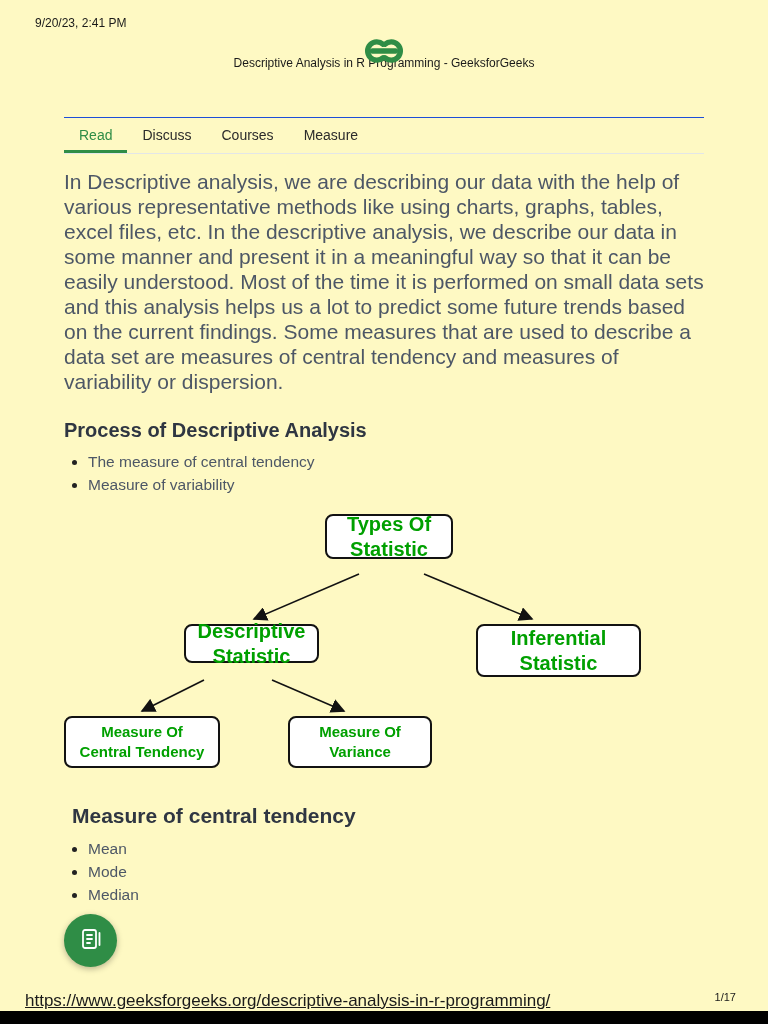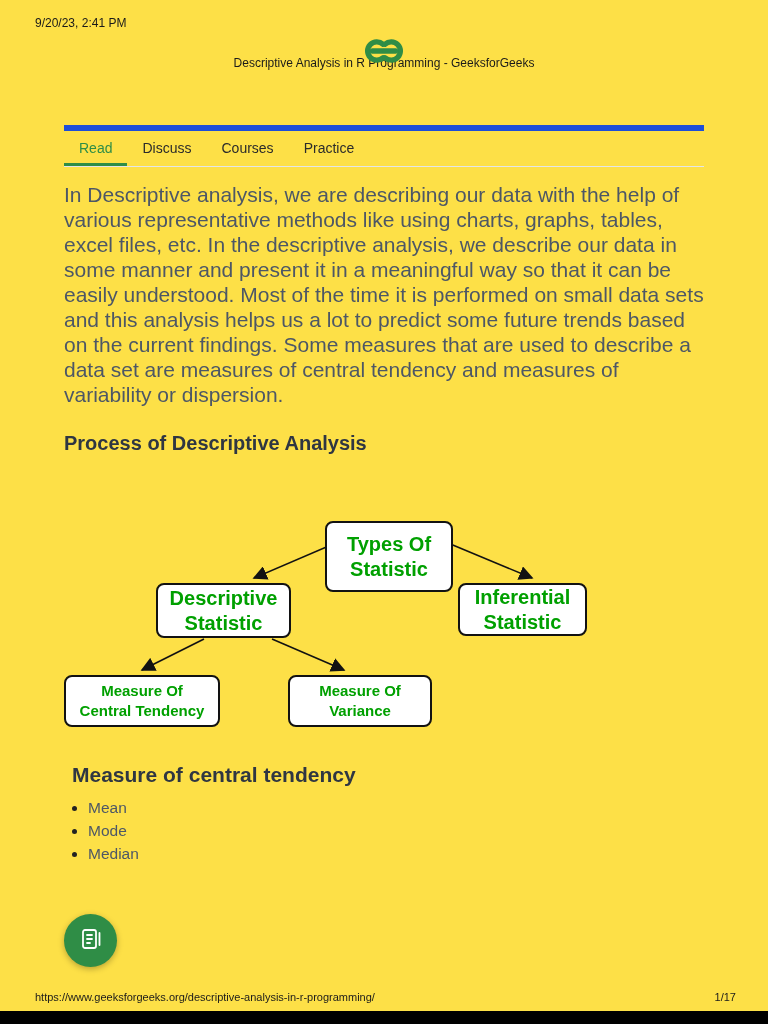--- a/index.html
+++ b/index.html
@@ -1,49 +1,49 @@
 <!DOCTYPE html>
 <html style="--brand-green: #2f8d46; --diagram-green: #00a000; --heading-dark: #2f3642; --body-text: #4d5766;"><head>
 <meta charset="utf-8">
 <style>
   * { box-sizing: border-box; }
   html, body { margin: 0; padding: 0; background: #ffffff; }
   .page {
     position: relative;
     width: 768px;
     height: 1024px;
-    background: #fde047;
+    background: #fef9c3;
     overflow: hidden;
     font-family: "Liberation Sans", sans-serif;
     color: #1a1a1a;
   }
 
   
   .print-timestamp { position: absolute; top: 16px; left: 35px; font-size: 12px; color: #1a1a1a; }
   .print-doc-title { position: absolute; top: 16px; left: 120px; right: 120px; text-align: center; font-size: 12px; color: #1a1a1a; margin-top: 40px; }
-  .print-url { position: absolute; left: 35px; top: 991px; font-size: 11px; color: #1a1a1a; }
+  .print-url { position: absolute; left: 25px; top: 991px; font-size: 17px; color: #1a1a1a; text-decoration: underline; }
   .print-page-num { position: absolute; right: 32px; top: 991px; font-size: 11px; color: #1a1a1a; text-align: center; }
   .viewer-bar { position: absolute; left: 0; right: 0; bottom: 0; height: 13px; background: #000; }
 
   .logo-wrap { position: absolute; top: 36px; left: 0; right: 0; text-align: center; }
 
   .content { position: absolute; left: 64px; top: 112px; width: 640px; }
 
   .article-title {
     margin: 0;
     font-size: 26px;
     font-weight: bold;
     color: var(--heading-dark, #2f3642);
     letter-spacing: 0.2px;
   }
 
   .tabbar {
     display: flex;
-    margin-top: 13px;
-    border-top: 6px solid #1d4ed8;
+    margin-top: 5px;
+    border-top: 1px solid #1d4ed8;
     border-bottom: 1px solid #e3e6e8;
   }
   .tab {
     padding: 9px 15px 10px;
     font-size: 14px;
     color: #2b2b2b;
     cursor: pointer;
   }
   .tab.active {
     color: var(--brand-green, #2f8d46);
@@ -81,23 +81,23 @@
     display: flex;
     flex-direction: column;
     align-items: center;
     justify-content: center;
     font-weight: bold;
     color: var(--diagram-green, #00a000);
     text-align: center;
   }
   .dnode.lg { font-size: 20px; line-height: 25px; }
   .dnode.sm { font-size: 15px; line-height: 20px; }
-  #node-root     { left: 261px; top: 4px;   width: 128px; height: 71px; margin-top: 48px; }
-  #node-desc     { left: 92px; top: 114px; width: 135px; height: 55px; }
-  #node-infer    { left: 394px; top: 114px; width: 129px; height: 53px; }
+  #node-root     { left: 261px; top: 4px;   width: 128px; height: 45px; }
+  #node-desc     { left: 120px; top: 114px; width: 135px; height: 39px; }
+  #node-infer    { left: 412px; top: 114px; width: 165px; height: 53px; }
   #node-central  { left: 0;     top: 206px; width: 156px; height: 52px; }
   #node-variance { left: 224px; top: 206px; width: 144px; height: 52px; }
 
   .section-heading {
     margin: 22px 8px 9px;
     font-size: 21px;
     font-weight: bold;
     color: var(--heading-dark, #2f3642);
   }
   .section-body {
@@ -144,27 +144,31 @@
     </span>
   </div>
 
   <div class="content">
 
 
     <div class="tabbar">
       <div class="tab active">Read</div>
       <div class="tab">Discuss</div>
       <div class="tab">Courses</div>
-      <div class="tab">Practice</div>
+      <div class="tab">Measure</div>
     </div>
 
     <p class="intro">In Descriptive analysis, we are describing our data with the help of various representative methods like using charts, graphs, tables, excel files, etc. In the descriptive analysis, we describe our data in some manner and present it in a meaningful way so that it can be easily understood. Most of the time it is performed on small data sets and this analysis helps us a lot to predict some future trends based on the current findings. Some measures that are used to describe a data set are measures of central tendency and measures of variability or dispersion.</p>
 
     <h2 class="center-heading">Process of Descriptive Analysis</h2>
 
+    <ul class="bullets">
+      <li>The measure of central tendency</li>
+      <li>Measure of variability</li>
+    </ul>
 
     <div class="diagram">
       <svg class="arrows" width="640" height="272">
         <defs>
           <marker id="arrowhead" markerWidth="10" markerHeight="9" refX="8" refY="4.5" orient="auto">
             <path d="M0,0 L9,4.5 L0,9 z" fill="#121212"></path>
           </marker>
         </defs>
         <g stroke="#121212" stroke-width="1.6">
           <line x1="295" y1="64" x2="190" y2="109" marker-end="url(#arrowhead)"></line>

